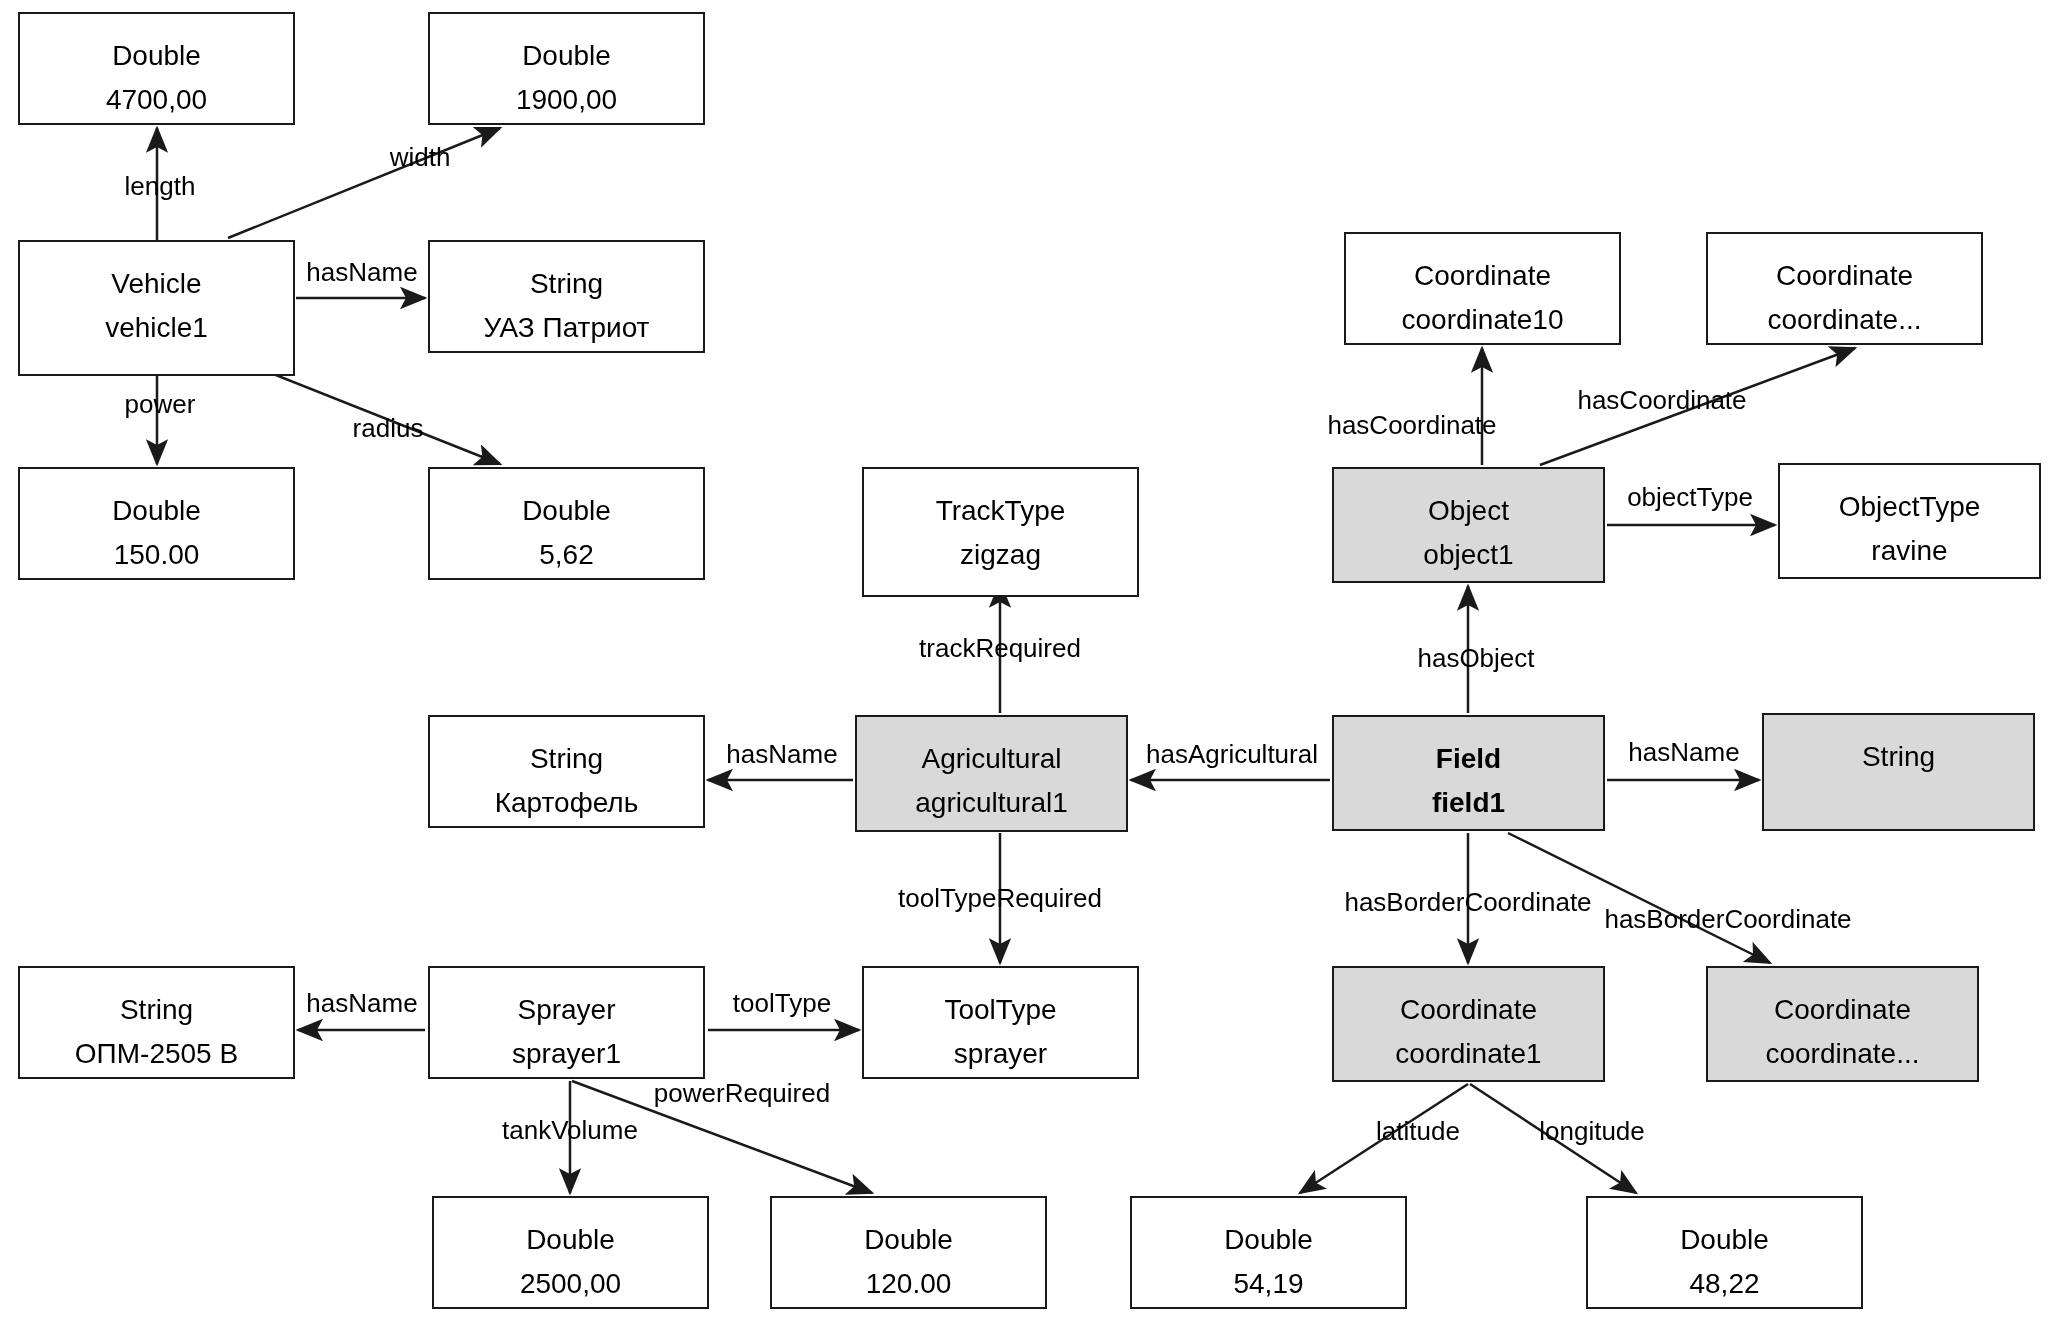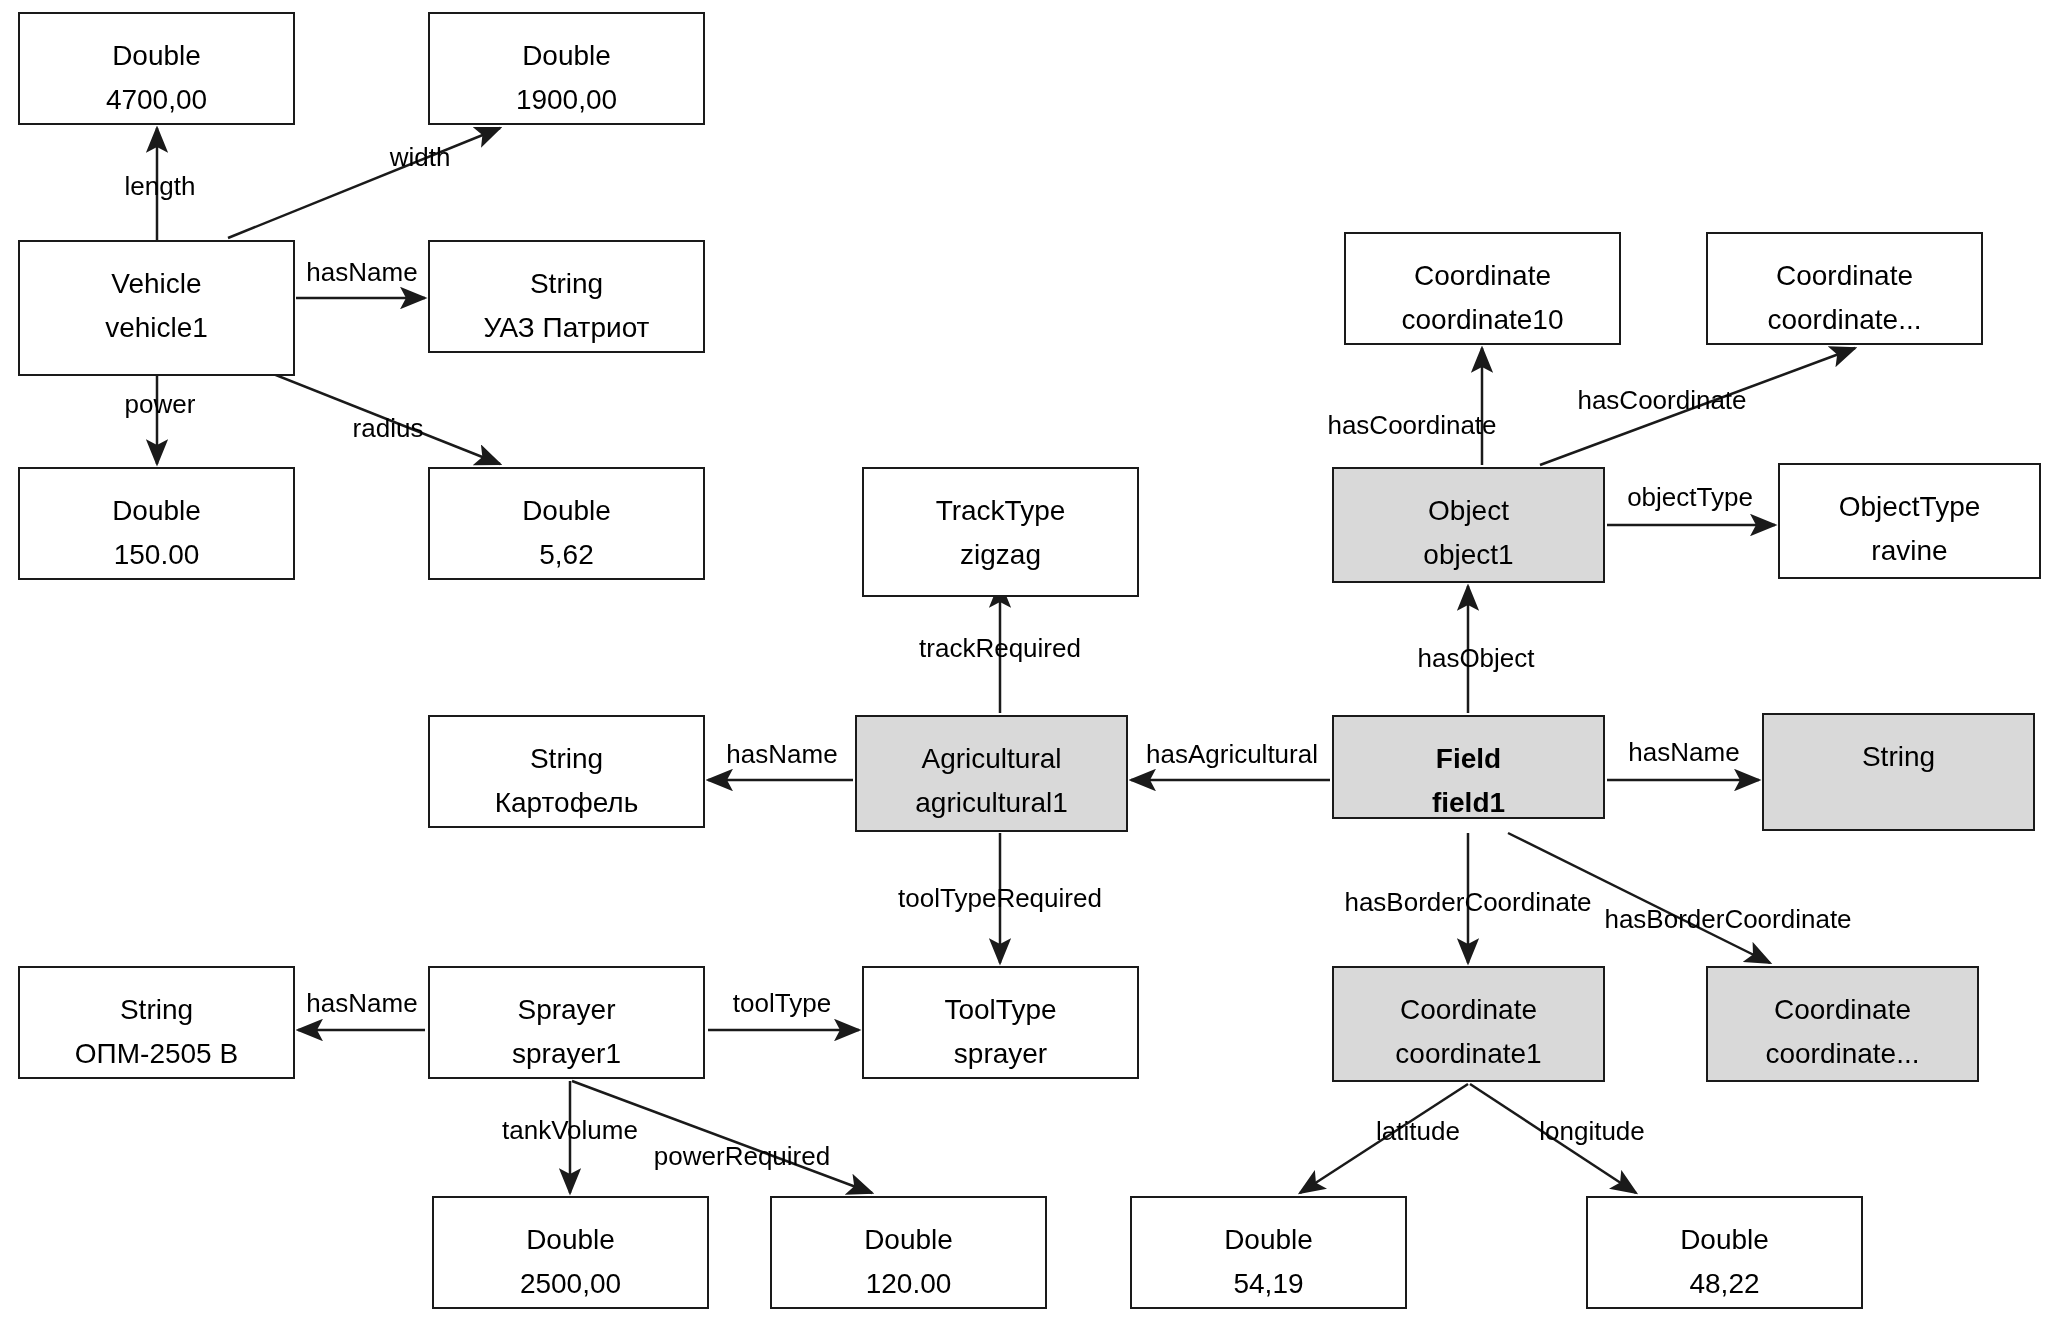--- a/index.html
+++ b/index.html
@@ -147,21 +147,21 @@
         <div class="value-line">ravine</div>
       </div>
       <div class="node" style="left: 428px; top: 715px; width: 277px; height: 113px;">
         <div class="type-line">String</div>
         <div class="value-line">Картофель</div>
       </div>
       <div class="node shaded" style="left: 855px; top: 715px; width: 273px; height: 117px;">
         <div class="type-line">Agricultural</div>
         <div class="value-line">agricultural1</div>
       </div>
-      <div class="node shaded bold" style="left: 1332px; top: 715px; width: 273px; height: 104px;">
+      <div class="node shaded bold" style="left: 1332px; top: 715px; width: 273px; height: 116px;">
         <div class="type-line">Field</div>
         <div class="value-line">field1</div>
       </div>
       <div class="node shaded" style="left: 1762px; top: 713px; width: 273px; height: 118px;">
         <div class="type-line">String</div>
       </div>
       <div class="node" style="left: 18px; top: 966px; width: 277px; height: 113px;">
         <div class="type-line">String</div>
         <div class="value-line">ОПМ-2505 В</div>
       </div>
@@ -211,17 +211,17 @@
       <div class="edge-label" style="left: 1000px; top: 648px;">trackRequired</div>
       <div class="edge-label" style="left: 782px; top: 754px;">hasName</div>
       <div class="edge-label" style="left: 1232px; top: 754px;">hasAgricultural</div>
       <div class="edge-label" style="left: 1684px; top: 752px;">hasName</div>
       <div class="edge-label" style="left: 1000px; top: 898px;">toolTypeRequired</div>
       <div class="edge-label" style="left: 1468px; top: 902px;">hasBorderCoordinate</div>
       <div class="edge-label" style="left: 1728px; top: 919px;">hasBorderCoordinate</div>
       <div class="edge-label" style="left: 362px; top: 1003px;">hasName</div>
       <div class="edge-label" style="left: 782px; top: 1003px;">toolType</div>
       <div class="edge-label" style="left: 570px; top: 1130px;">tankVolume</div>
-      <div class="edge-label" style="left: 742px; top: 1156px; text-align: right;">powerRequired</div>
+      <div class="edge-label" style="left: 742px; top: 1093px; text-align: right;">powerRequired</div>
       <div class="edge-label" style="left: 1418px; top: 1131px;">latitude</div>
       <div class="edge-label" style="left: 1592px; top: 1131px;">longitude</div>
     </div>
 </div>
 
 </body></html>

